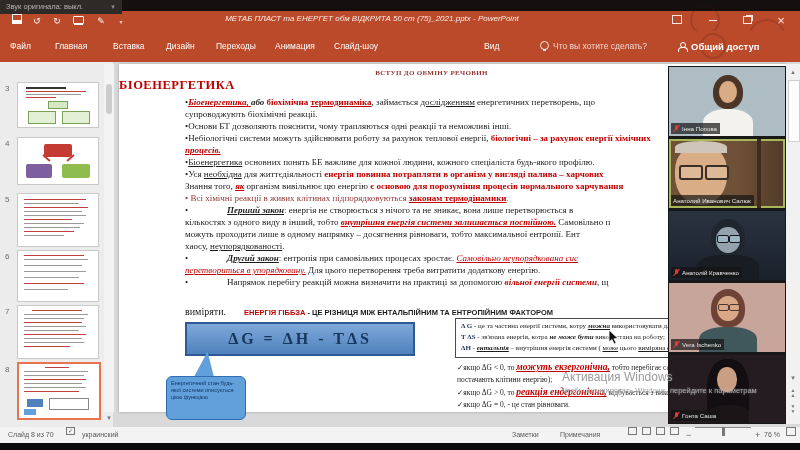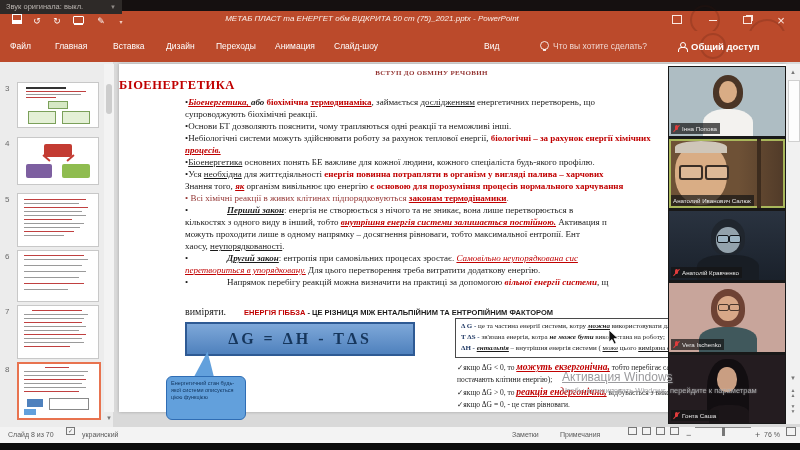--- a/index.html
+++ b/index.html
@@ -87,21 +87,21 @@
     border-right:15px solid transparent;border-bottom:28px solid #62a0dc;transform:rotate(14deg);z-index:2;}
   
   #ppt-scrollbar{left:786px;top:64px;width:14px;height:360px;background:#f1f1f1;z-index:55;}
   .sb-ic{position:absolute;left:786px;width:14px;height:12px;color:#777;font-size:6px;text-align:center;line-height:12px;z-index:56;}
   #sb-up::before{content:"▲";} #sb-down::before{content:"▼";}
   #sb-prev{line-height:5px;font-size:5px;} #sb-prev::before{content:"▲\A▲";white-space:pre;}
   #sb-next{line-height:5px;font-size:5px;} #sb-next::before{content:"▼\A▼";white-space:pre;}
   #sb-thumb{left:788px;top:80px;width:10px;height:60px;background:#fdfdfd;border:1px solid #d0d0d0;z-index:56;}
   
   #watermark{left:562px;top:370px;width:235px;color:#9b9b9e;z-index:60;text-shadow:0 0 2px rgba(255,255,255,.4);}
-  #watermark .w1{font-size:12px;text-decoration:underline;}
+  #watermark .w1{font-size:12px;}
   #watermark .w2,#watermark .w3{font-size:7.5px;margin-top:2px;color:#a5a5a8;}
   
   #statusbar{left:0;top:427px;width:800px;height:16px;background:#f3f3f3;color:#5a5a5a;font-size:7px;z-index:70;}
   #statusbar span{position:absolute;top:0;line-height:16px;white-space:nowrap;}
   .sic{position:absolute;top:4px;width:9px;height:8px;border:1px solid #777;box-sizing:border-box;}
   #zoom-track{position:absolute;left:695px;top:8px;width:56px;height:1px;background:#8a8a8a;}
   #zoom-thumb{position:absolute;left:722px;top:4px;width:3px;height:9px;background:#777;}
   #blackstrip-bottom{left:0;top:443px;width:800px;height:7px;background:#0b0b0b;}
   
   #video-panel{left:668px;top:66px;width:118px;height:358px;background:#181818;z-index:50;}
@@ -234,21 +234,21 @@
   <div class="ln" style="top:33px"><span>•</span><span class="rbi u">Біоенергетика, </span><span class="bi">або </span><span class="rb">біохімічна </span><span class="rb u">термодинаміка</span><span>, займається </span><span class="u">дослідженням</span><span> енергетичних перетворень, що</span></div>
   <div class="ln" style="top:45px"><span>супроводжують біохімічні реакції.</span></div>
   <div class="ln" style="top:57px"><span>•Основи БТ дозволяють пояснити, чому трапляються одні реакції та неможливі інші.</span></div>
   <div class="ln" style="top:69px"><span>•Небіологічні системи можуть здійснювати роботу за рахунок теплової енергії, </span><span class="rb">біологічні – за рахунок енергії хімічних</span></div>
   <div class="ln" style="top:81px"><span class="rbi u">процесів.</span></div>
   <div class="ln" style="top:93px"><span>•</span><span class="u">Біоенергетика</span><span> основних понять БЕ важливе для кожної людини, кожного спеціаліста будь-якого профілю.</span></div>
   <div class="ln" style="top:105px"><span>•Уся </span><span class="u">необхідна</span><span> для життєдіяльності </span><span class="rb">енергія повинна потрапляти в організм у вигляді палива – харчових</span></div>
   <div class="ln" style="top:117px"><span>Знання того, </span><span class="rbi u">як</span><span> організм вивільнює цю енергію </span><span class="rb">є основою для порозуміння процесів нормального харчування</span></div>
   <div class="ln" style="top:129px"><span class="mar">• Всі хімічні реакції в живих клітинах підпорядковуються </span><span class="rb u">законам термодінамики</span><span class="mar">.</span></div>
   <div class="ln" style="top:141px"><span class="bul">•</span><span class="bi u">Перший закон</span><span>: енергія не створюється з нічого та не зникає, вона лише перетворюється в</span></div>
-  <div class="ln" style="top:153px"><span>кількостях з одного виду в інший, тобто </span><span class="rbi u">внутрішня енергія системи залишається постійною.</span><span> Активация п</span></div>
+  <div class="ln" style="top:153px"><span>кількостях з одного виду в інший, тобто </span><span class="rbi u">внутрішня енергія системи залишається постійною.</span><span> Самовільно п</span></div>
   <div class="ln" style="top:165px"><span>можуть проходити лише в одному напрямку – досягнення рівноваги, тобто максимальної ентропії. Ент</span></div>
   <div class="ln" style="top:177px"><span>хаосу, </span><span class="u">неупорядкованості</span><span>.</span></div>
   <div class="ln" style="top:189px"><span class="bul">•</span><span class="bi u">Другий закон</span><span>: ентропія при самовільних процесах зростає. </span><span class="ri u">Самовільно неупорядкована сис</span></div>
   <div class="ln" style="top:201px"><span class="ri u">перетвориться в упорядковану.</span><span> Для цього перетворення треба витратити додаткову енергію.</span></div>
   <div class="ln" style="top:213px"><span class="bul">•</span><span>Напрямок перебігу реакцій можна визначити на практиці за допомогою </span><span class="rbi">вільної енергії системи</span><span>, щ</span></div>
 
   <div class="ln" style="top:242px"><span class="gib0">виміряти.</span><span class="gib1">ЕНЕРГІЯ ГІББЗА</span><span class="gib2"> - ЦЕ РІЗНИЦЯ МІЖ ЕНТАЛЬПІЙНИМ ТА ЕНТРОПІЙНИМ ФАКТОРОМ</span></div>
 
   <div id="formula-box">ΔG = ΔH - TΔS</div>
   <div id="callout-tail"></div>

